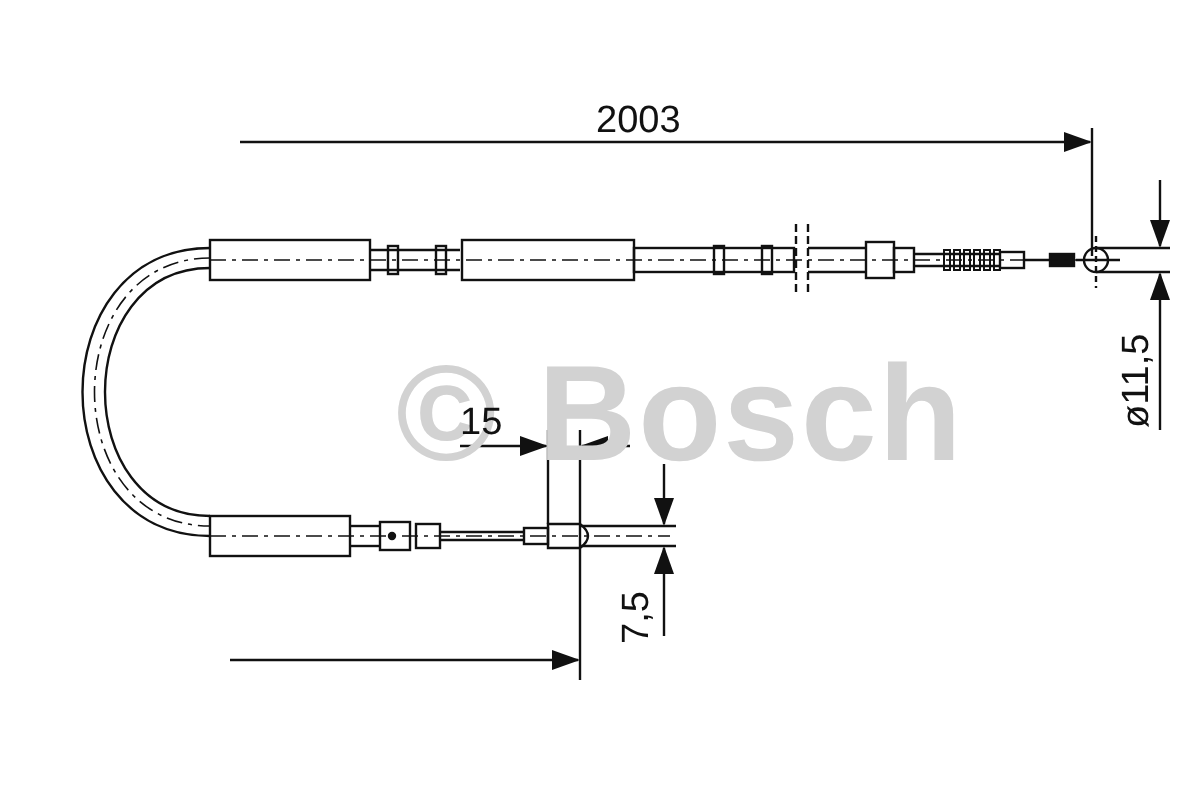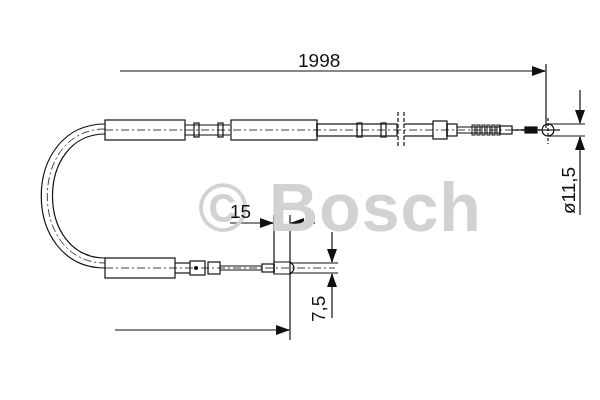--- a/index.html
+++ b/index.html
@@ -87,17 +87,17 @@
       <line x1="290" y1="263" x2="338" y2="263"></line>
       <line x1="290" y1="273" x2="338" y2="273"></line>
       <line x1="332" y1="232" x2="332" y2="262" marker-end="url(#arr)"></line>
       <line x1="332" y1="318" x2="332" y2="274" marker-end="url(#arr)"></line>
 
       <line x1="115" y1="330" x2="289" y2="330" marker-end="url(#arr)"></line>
     </g>
   </svg>
 
   <div class="wm">© Bosch</div>
-  <div class="dim" style="left:298px;top:50px;">1998</div>
+  <div class="dim" style="left:298px;top:50px;">2003</div>
   <div class="dim" style="left:230px;top:201px;">15</div>
   <div class="dim vert" style="left:308px;top:322px;">7,5</div>
   <div class="dim vert" style="left:558px;top:214px;">ø11,5</div>
 </div>
 
 </body></html>

